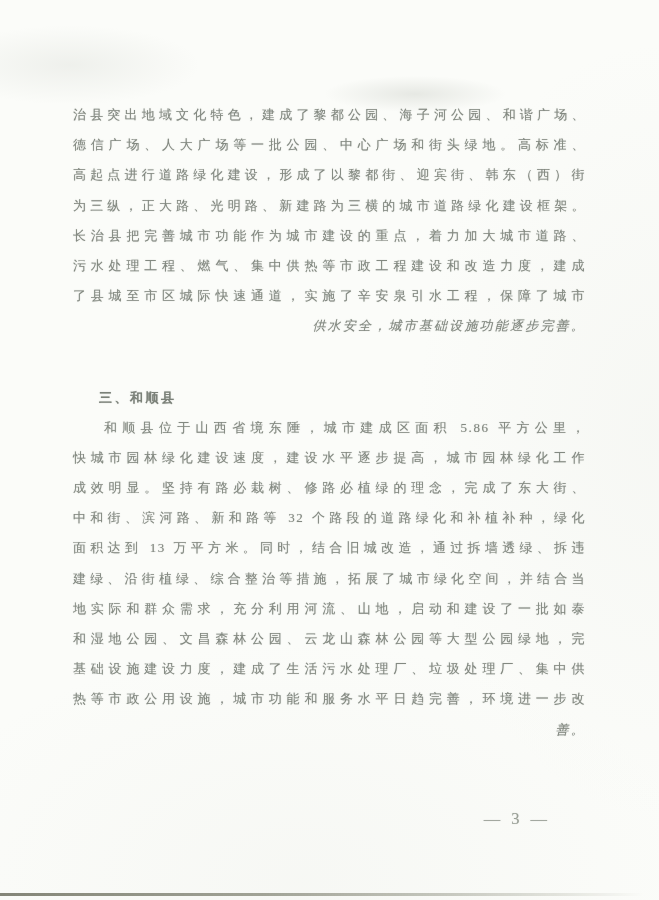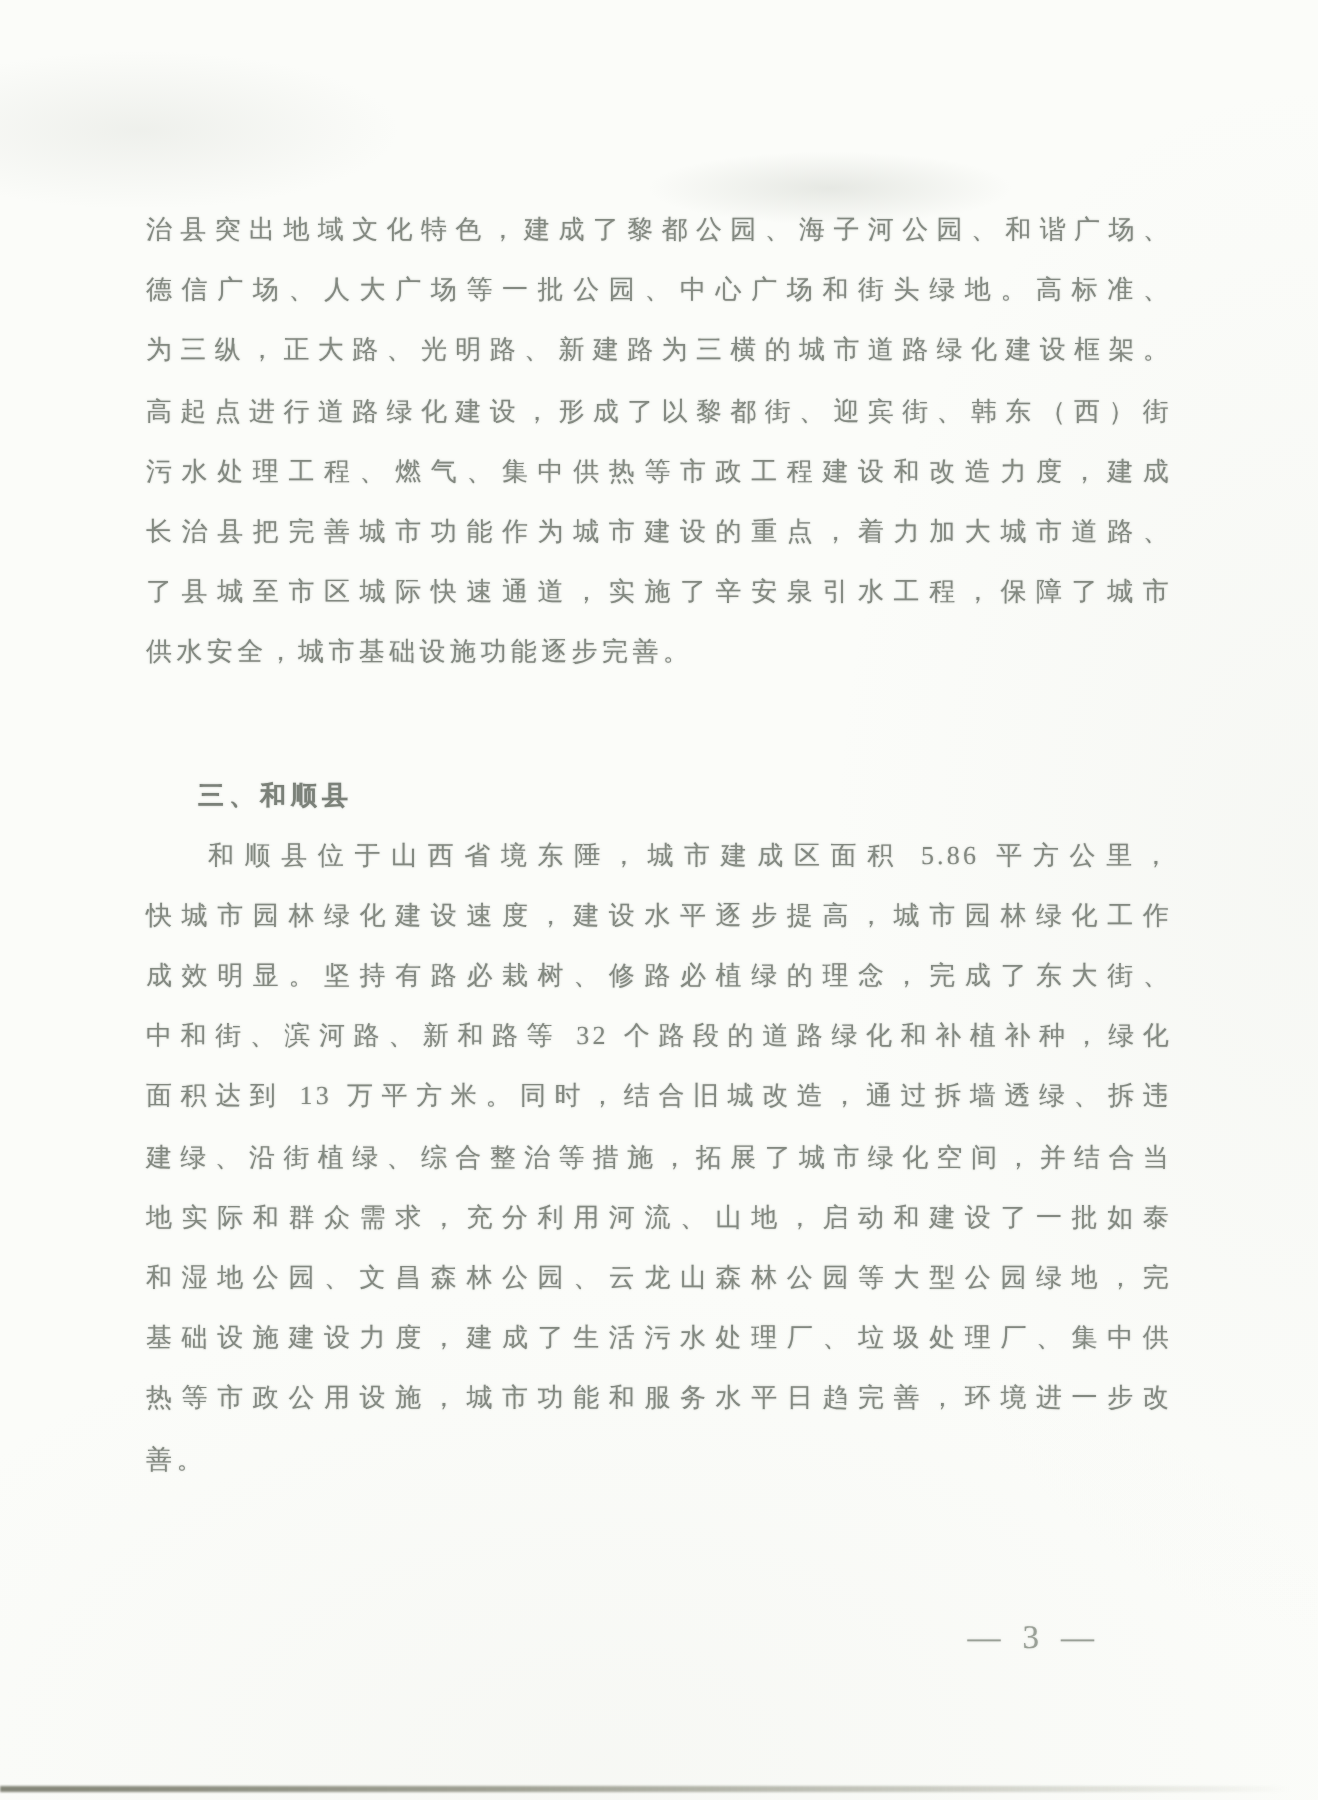--- a/index.html
+++ b/index.html
@@ -37,22 +37,23 @@
     color: #838981;
     text-shadow: 0 0 1px rgba(131,137,129,0.55);
     white-space: nowrap;
   }
   .line.j {
     white-space: normal;
     text-align: justify;
     text-align-last: justify;
   }
   .line.end {
-    text-align: left;
+    text-align: right;
     letter-spacing: 2.2px;
+    font-style: italic;
   }
   .line.indent { text-indent: 31px; }
   .line.heading {
     font-family: "Liberation Sans", "DejaVu Sans", sans-serif;
     font-weight: bold;
     text-indent: 26px;
     letter-spacing: 2.5px;
     color: #7b8179;
     text-shadow: 0 0 1px rgba(123,129,121,0.5);
     margin-top: 41px;
@@ -82,24 +83,24 @@
   }
 </style>
 </head>
 <body>
 
 <div class="page">
 
   <main class="textblock">
     <div class="line j">治县突出地域文化特色，建成了黎都公园、海子河公园、和谐广场、</div>
     <div class="line j">德信广场、人大广场等一批公园、中心广场和街头绿地。高标准、</div>
+    <div class="line j">高起点进行道路绿化建设，形成了以黎都街、迎宾街、韩东（西）街</div>
     <div class="line j">为三纵，正大路、光明路、新建路为三横的城市道路绿化建设框架。</div>
-    <div class="line j">高起点进行道路绿化建设，形成了以黎都街、迎宾街、韩东（西）街</div>
+    <div class="line j">长治县把完善城市功能作为城市建设的重点，着力加大城市道路、</div>
     <div class="line j">污水处理工程、燃气、集中供热等市政工程建设和改造力度，建成</div>
-    <div class="line j">长治县把完善城市功能作为城市建设的重点，着力加大城市道路、</div>
     <div class="line j">了县城至市区城际快速通道，实施了辛安泉引水工程，保障了城市</div>
     <div class="line end">供水安全，城市基础设施功能逐步完善。</div>
     <div class="line heading">三、和顺县</div>
     <div class="line j indent">和顺县位于山西省境东陲，城市建成区面积 5.86 平方公里，</div>
     <div class="line j">快城市园林绿化建设速度，建设水平逐步提高，城市园林绿化工作</div>
     <div class="line j">成效明显。坚持有路必栽树、修路必植绿的理念，完成了东大街、</div>
     <div class="line j">中和街、滨河路、新和路等 32 个路段的道路绿化和补植补种，绿化</div>
     <div class="line j">面积达到 13 万平方米。同时，结合旧城改造，通过拆墙透绿、拆违</div>
     <div class="line j">建绿、沿街植绿、综合整治等措施，拓展了城市绿化空间，并结合当</div>
     <div class="line j">地实际和群众需求，充分利用河流、山地，启动和建设了一批如泰</div>

